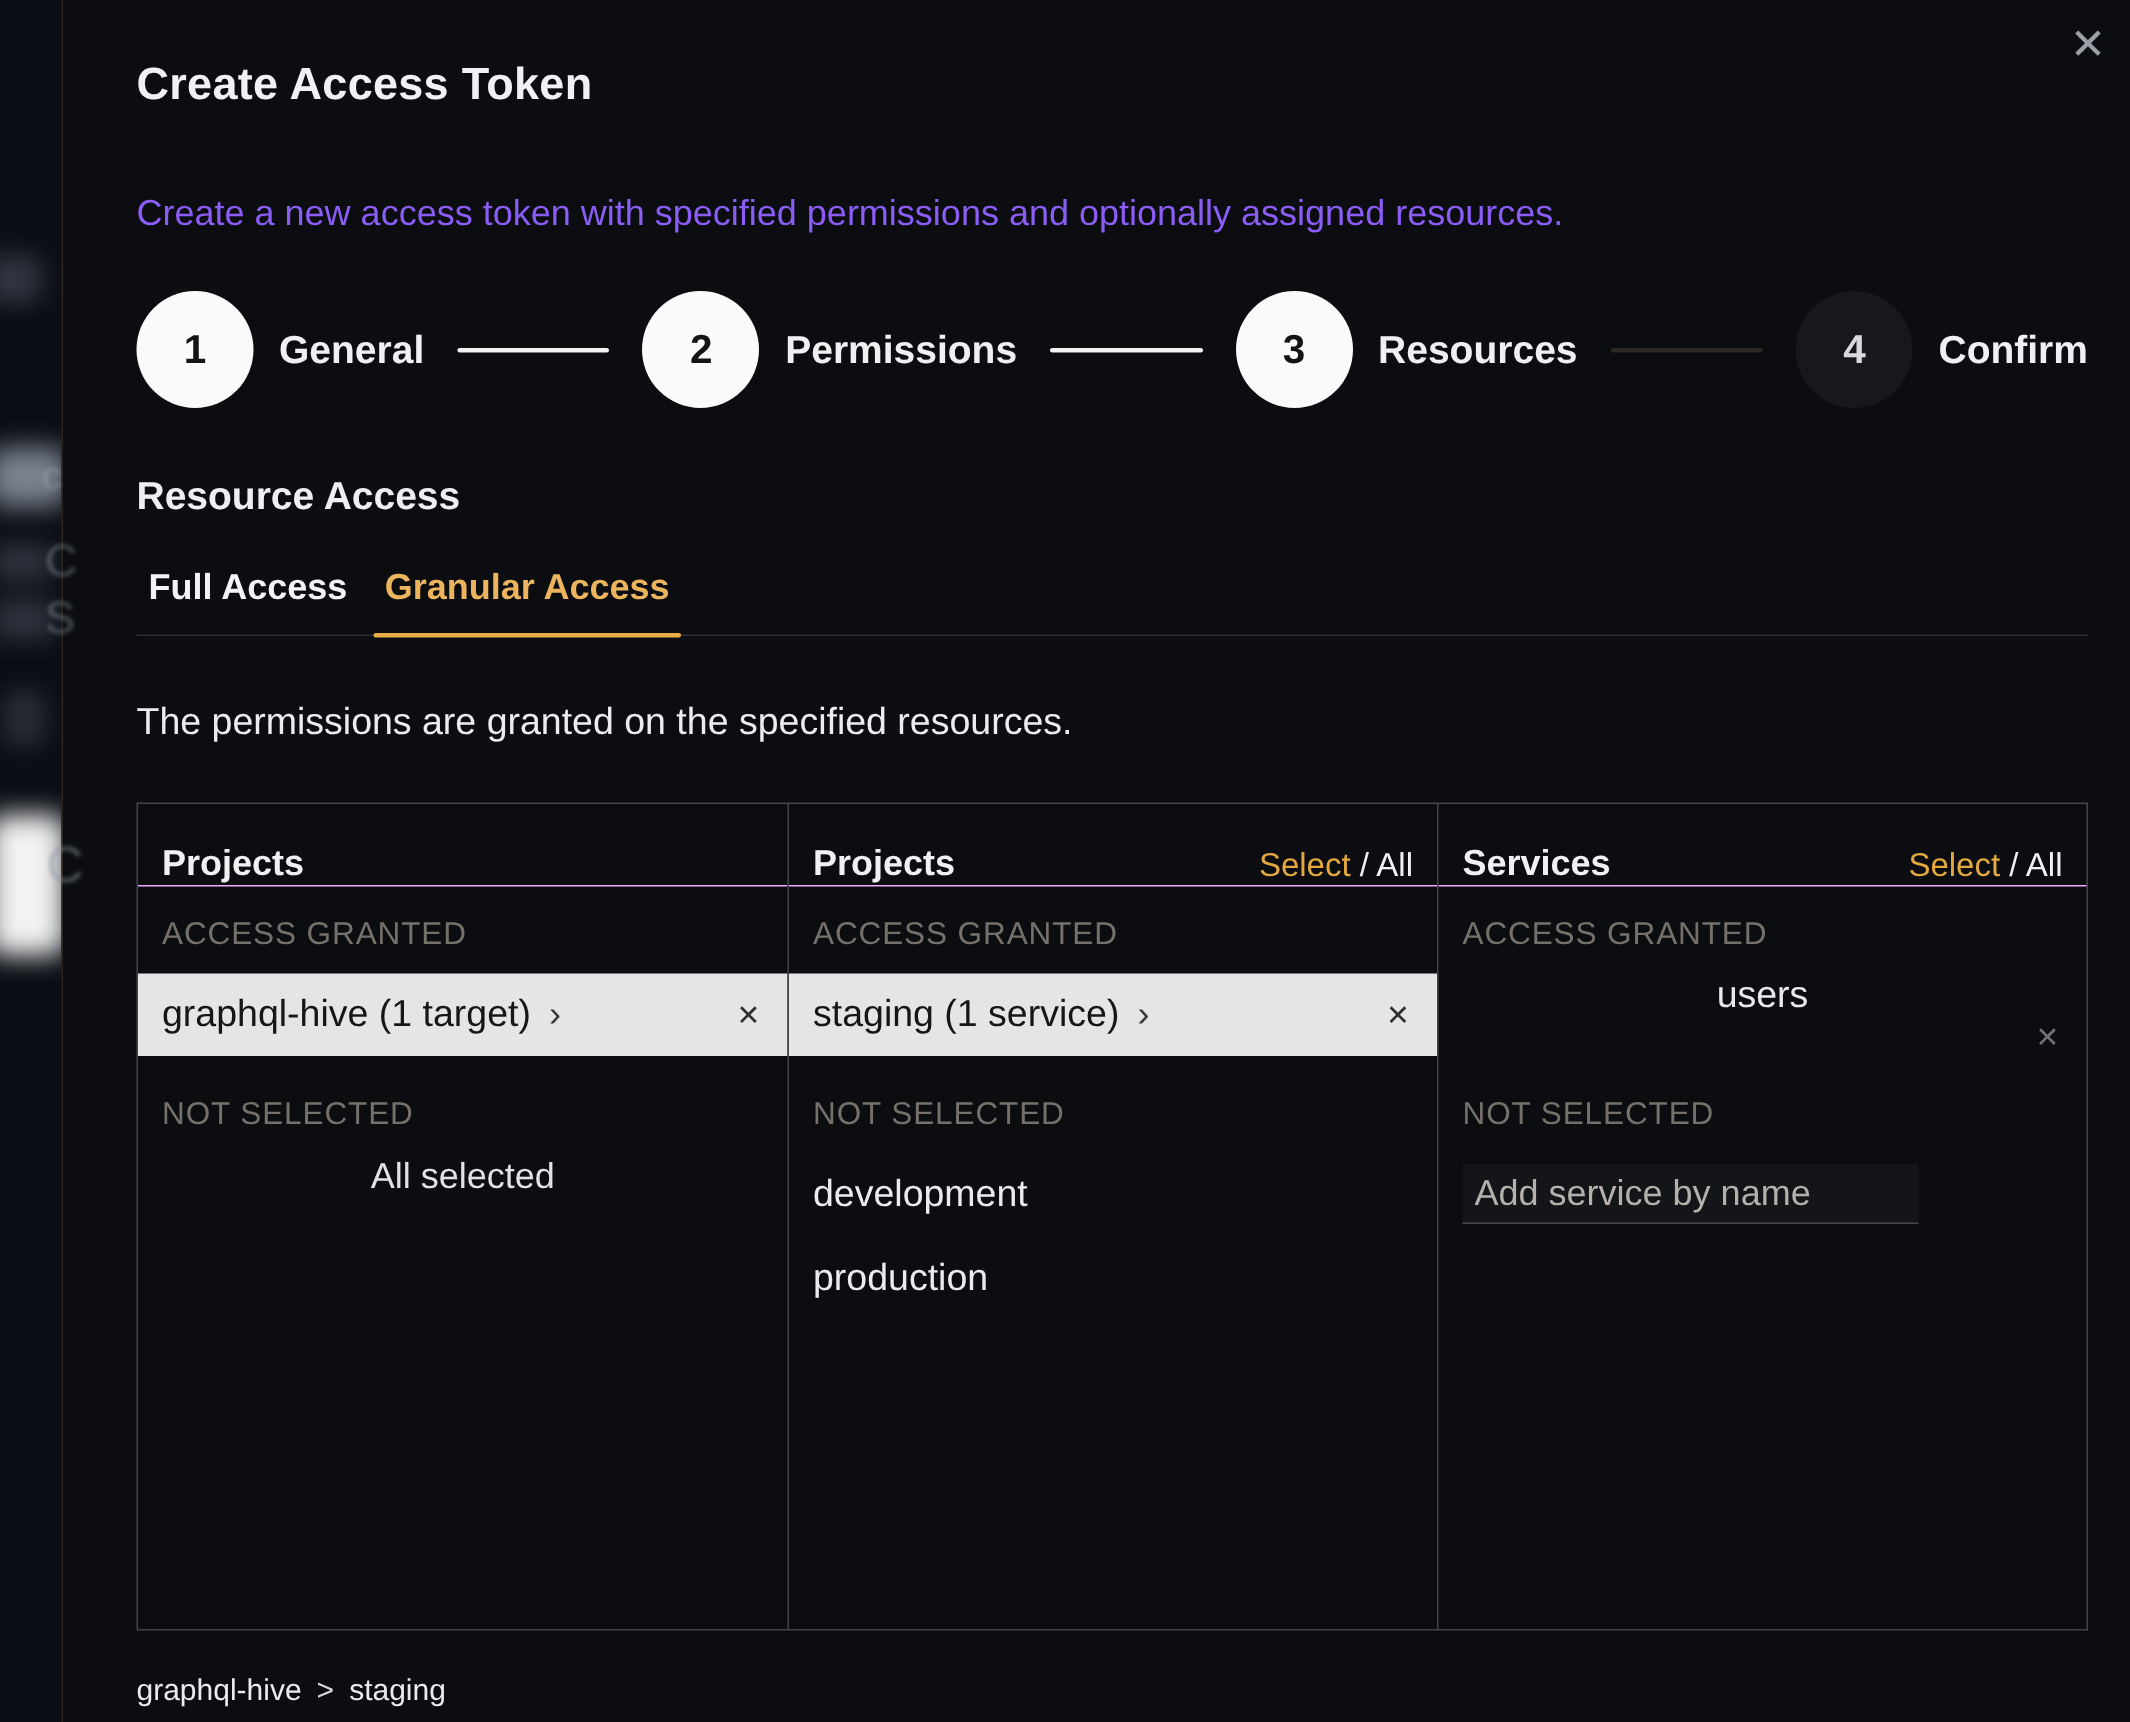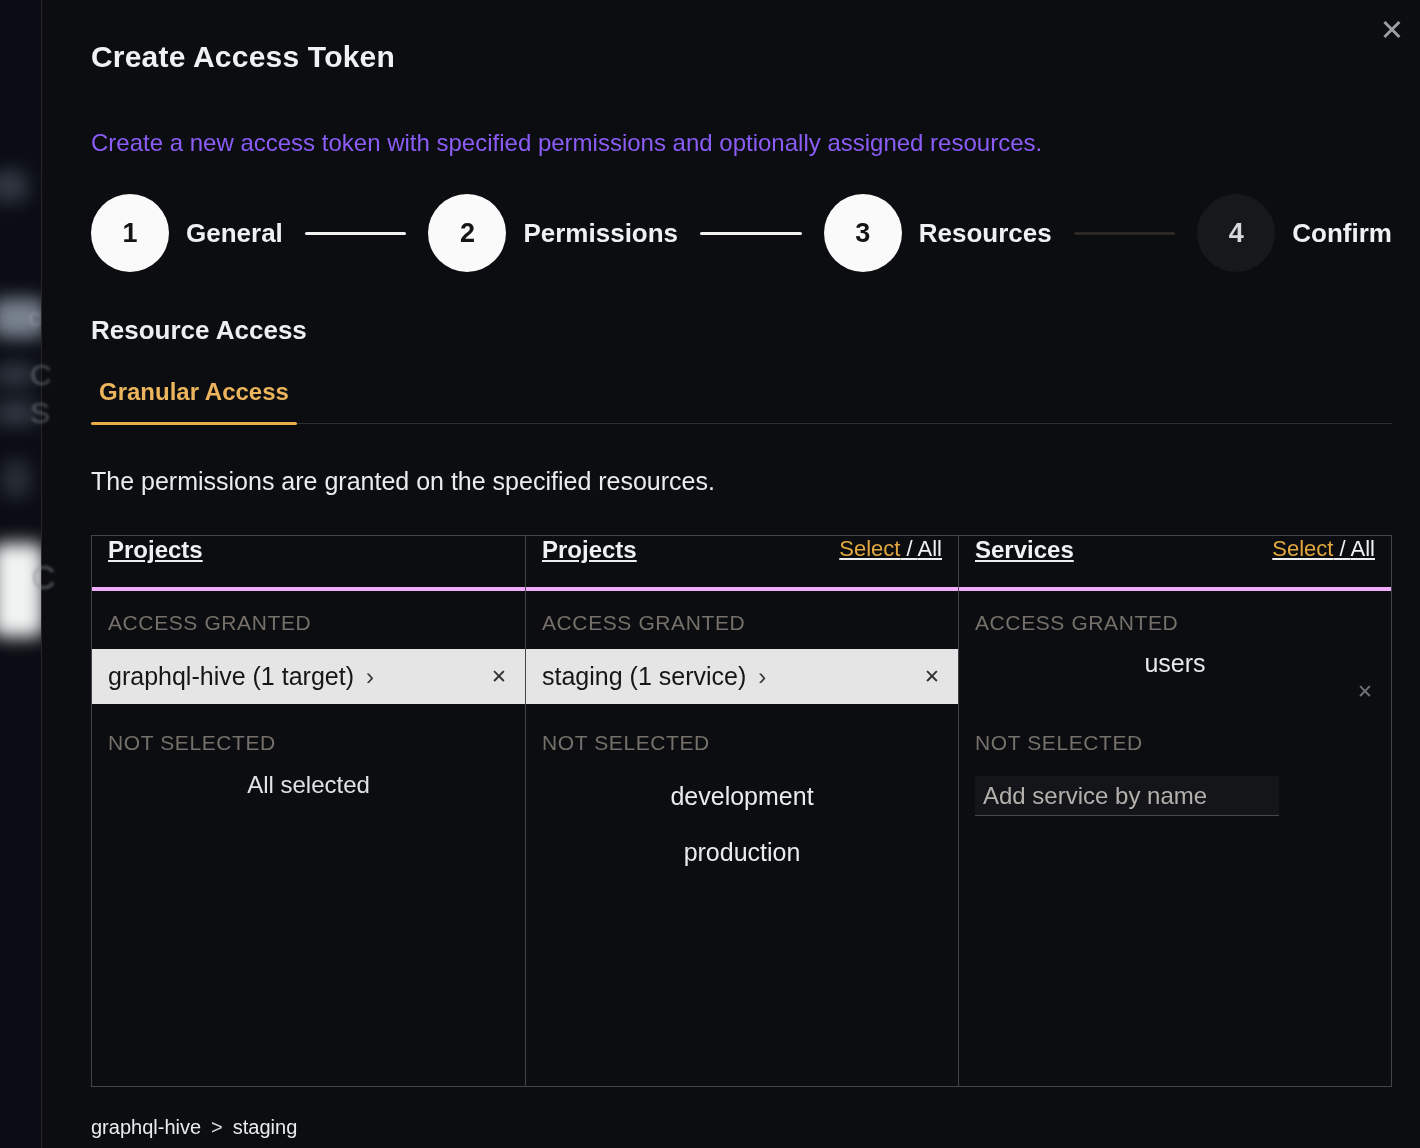--- a/index.html
+++ b/index.html
@@ -76,24 +76,23 @@
   
   .picker {
     margin-top:40px; height:552px;
     border:1px solid #44454a;
     display:grid; grid-template-columns:1fr 1fr 1fr;
   }
   .col { display:flex; flex-direction:column; min-width:0; }
   .col + .col { border-left:1px solid #44454a; }
   .col-header {
     height:55px; flex:none;
-    border-bottom:4px solid #f0abfc;
-    display:flex; align-items:flex-start; justify-content:space-between;
+    border-bottom:1px solid #f0abfc;
+    display:flex; align-items:flex-end; justify-content:space-between;
     padding:0 16px;
-    text-decoration:underline;
   }
   .col-title { font-size:24px; font-weight:700; color:#f0f1f3; }
   .select-links { font-size:22px; color:#f0f1f3; white-space:nowrap; }
   .select-links .lnk { cursor:pointer; }
   .select-links .amber { color:#e3a83e; }
   .cap-label {
     padding:21px 16px 0; font-size:21px; letter-spacing:.6px;
     color:#76706a; line-height:22px;
   }
   .cap-label.second { padding-top:28px; }
@@ -103,21 +102,21 @@
     background:#e5e5e5; color:#161616; font-size:25px; cursor:pointer;
   }
   .granted-row .chev { margin-left:12px; font-size:24px; color:#3a3a3a; line-height:1; }
   .granted-row .row-x {
     margin-left:auto; background:none; border:none; cursor:pointer;
     font-size:19px; color:#2f2f2f; font-family:"Liberation Sans", sans-serif; padding:2px;
   }
   .granted-row.dark { background:transparent; color:#e7e9eb;flex-direction:column; }
   .granted-row.dark .row-x { color:#6e7277; }
   .note-item { margin-top:17px; padding:0 16px; font-size:24px; color:#e0e2e4; line-height:28px;text-align:center; }
-  .pick-item { margin-top:29px; padding:0 16px; font-size:25px; color:#e9ebed; line-height:27px; cursor:pointer;text-align:center; }
+  .pick-item { margin-top:29px; padding:0 16px; font-size:25px; color:#e9ebed; line-height:27px; cursor:pointer; }
   .service-input {
     margin:22px 16px 0; width:304px; height:40px; flex:none;
     background:#141519; border:none; border-bottom:1px solid #47484d;
     color:#e8e8e8; font-size:24px; padding:0 8px;
     font-family:"Liberation Sans", sans-serif;
   }
   .service-input::placeholder { color:#b4b1ad; opacity:1; }
 
   
   .breadcrumb { margin-top:26px; font-size:20px; color:#e9ebed; line-height:28px; }
@@ -165,20 +164,21 @@
     <div class="connector dim"></div>
     <div class="step upcoming">
       <div class="step-circle">4</div>
       <div class="step-label">Confirm</div>
     </div>
   </div>
 
   <h2 class="section-heading">Resource Access</h2>
 
   <div class="tabs">
+    <div class="tab">Full Access</div>
     <div class="tab active">Granular Access</div>
   </div>
 
   <p class="description">The permissions are granted on the specified resources.</p>
 
   <div class="picker">
 
     <div class="col">
       <div class="col-header">
         <span class="col-title">Projects</span>

